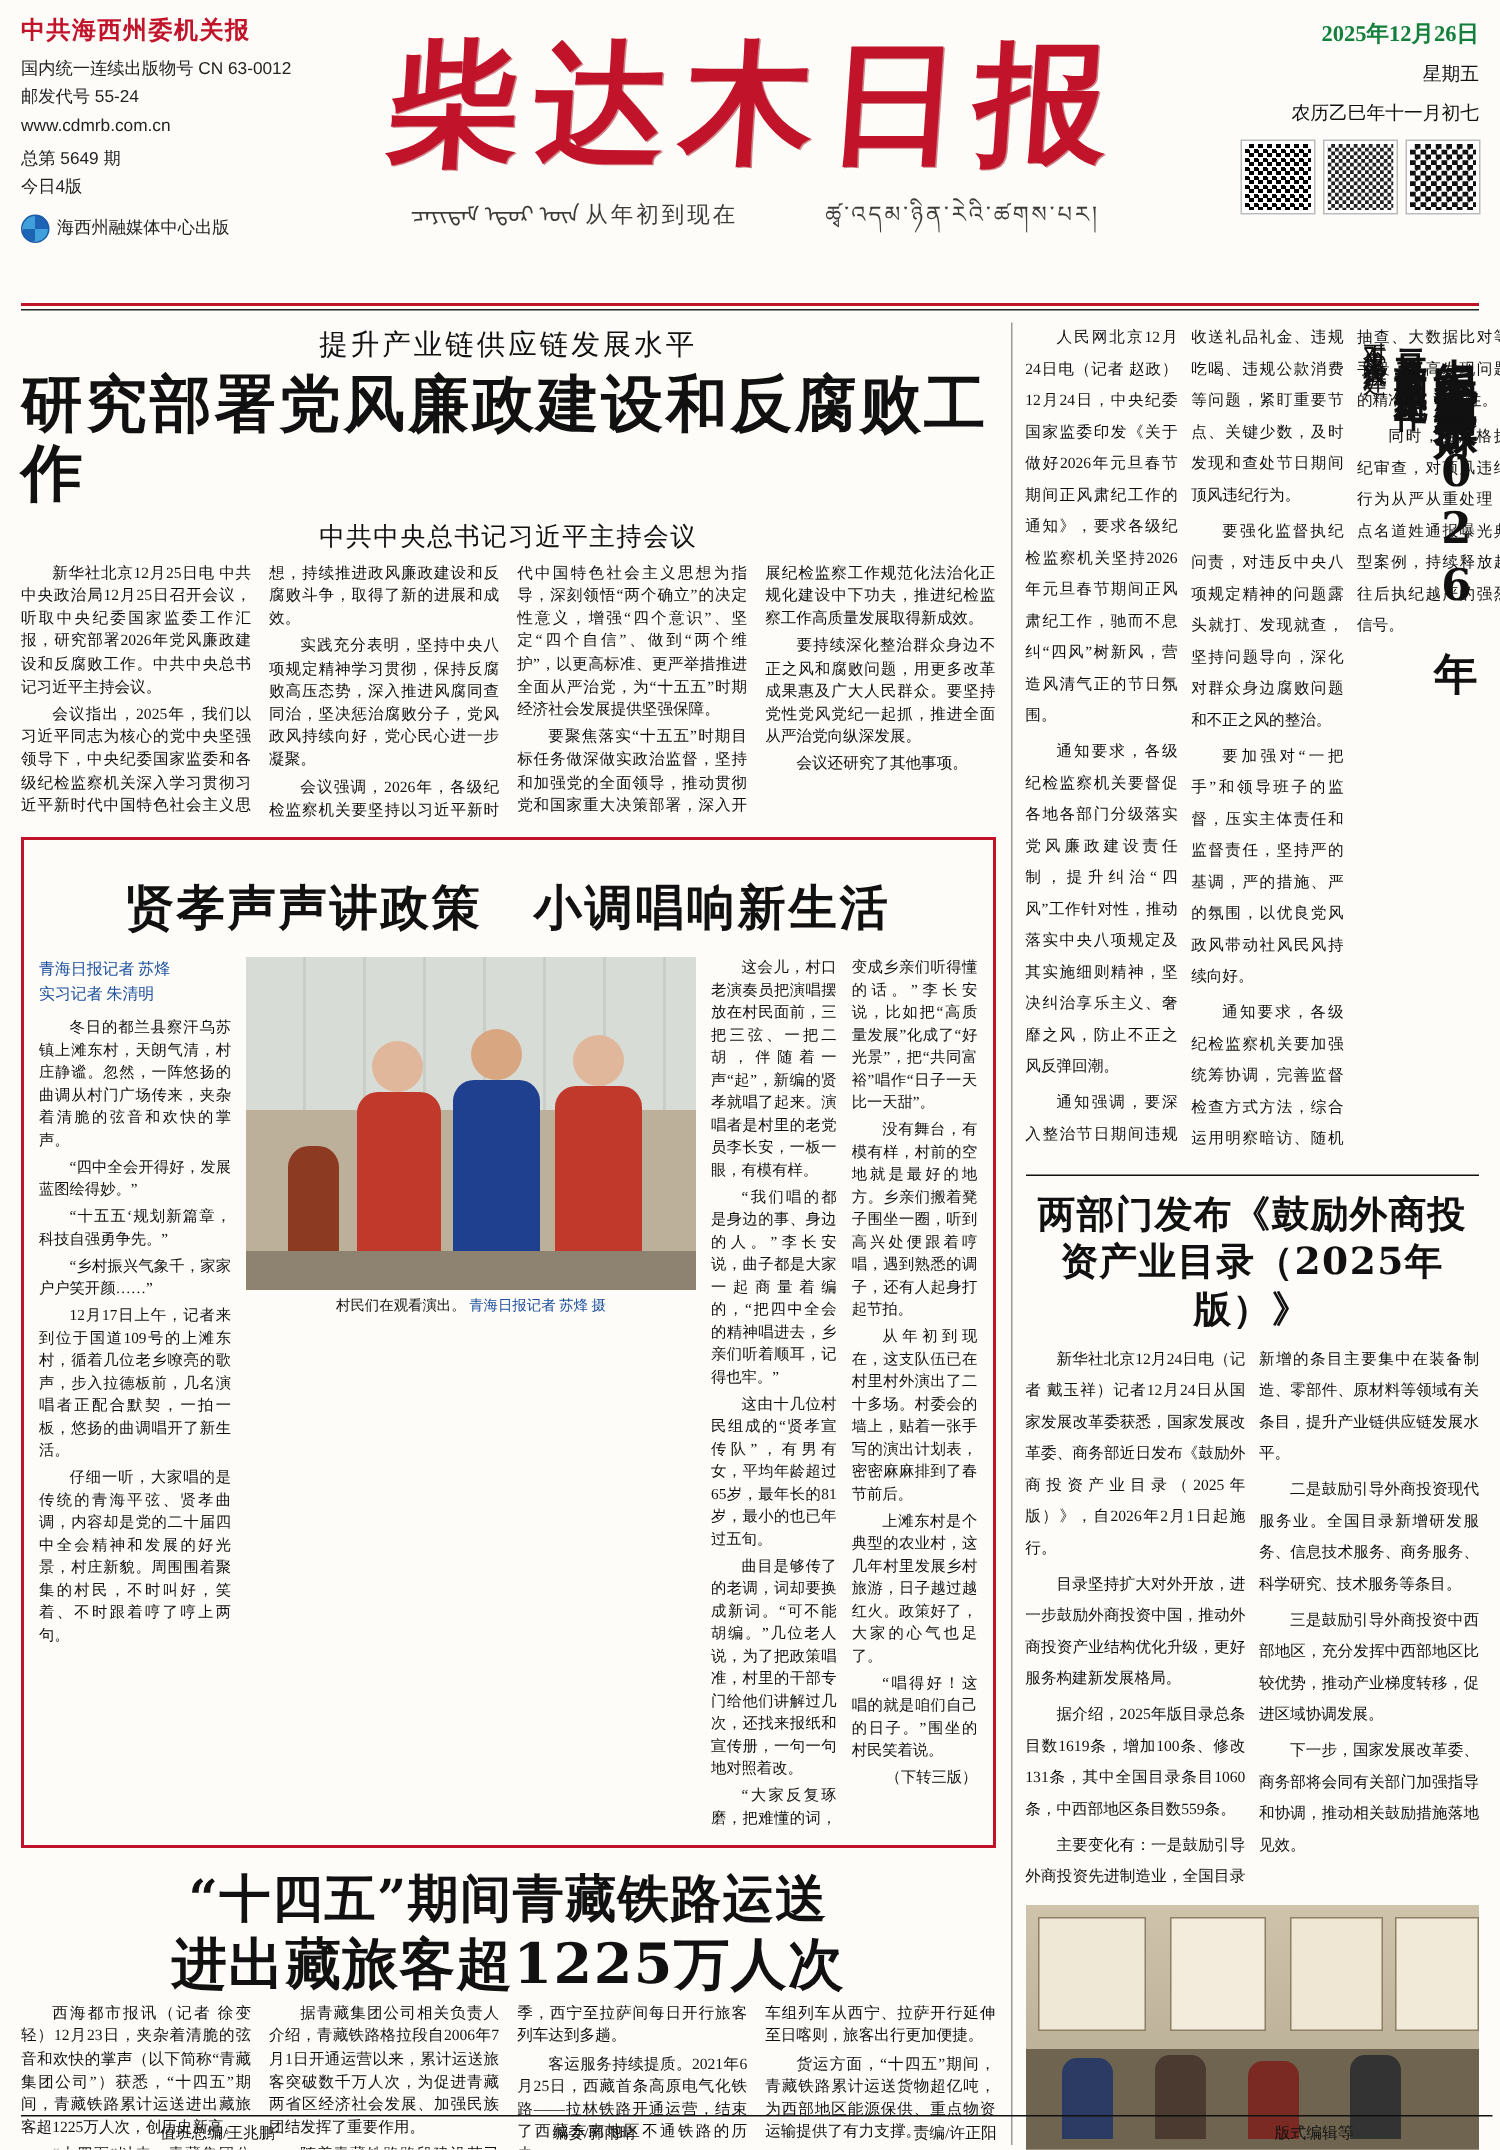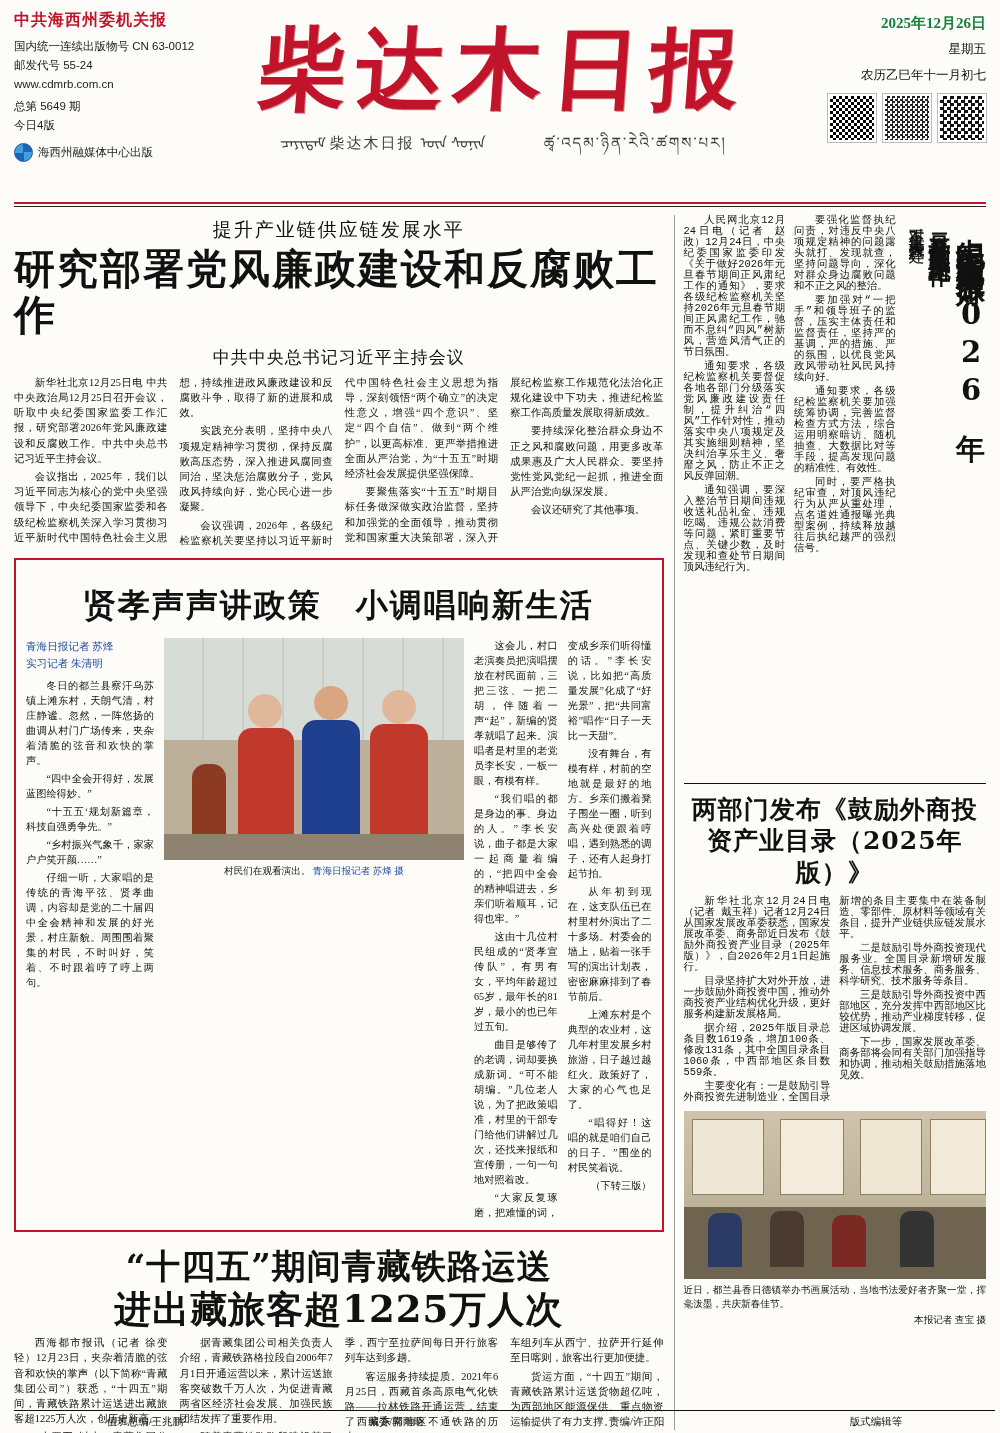--- a/index.html
+++ b/index.html
@@ -75,21 +75,21 @@
 
   .mid-headline{text-align:center;font-size:34px;font-weight:bold;line-height:1.2;letter-spacing:1px;font-family:"DejaVu Serif",serif;margin:14px 0 4px;}
   .mid-headline .big{font-size:37px;}
 
   
   .vert-wrap{display:flex;gap:8px;}
   .vert-head{display:flex;flex-direction:row-reverse;gap:4px;padding-left:4px;}
   .vtitle{writing-mode:vertical-rl;text-orientation:upright;font-size:29px;font-weight:bold;letter-spacing:4px;line-height:1.05;font-family:"DejaVu Serif",serif;}
   .vtitle.sm{font-size:22px;font-weight:bold;letter-spacing:3px;}
   .vtitle.xs{font-size:16px;letter-spacing:2px;font-weight:normal;}
-  .rtext{font-size:10.4px;line-height:11px;text-align:justify;font-family:Liberation Mono, monospace;}
+  .rtext{font-size:10.4px;line-height:21px;text-align:justify;}
   .rtext p{margin:0 0 3px 0;text-indent:2em;}
   .r-head2{font-size:25px;font-weight:bold;line-height:1.25;letter-spacing:1px;text-align:center;margin:10px 0 8px;font-family:"DejaVu Serif",serif;}
 
   .photo2{height:168px;background:#b9b2a4;position:relative;overflow:hidden;margin-top:8px;}
   .footer-bar{position:absolute;bottom:4px;left:14px;right:5px;border-top:1px solid #111;padding-top:4px;
      display:flex;justify-content:space-around;font-size:10.5px;color:#111;}
   .photo-credit{font-size:9.6px;text-align:right;margin-top:3px;}
 
   
   .p-fig{position:absolute;bottom:0;border-radius:14px 14px 0 0;}
@@ -109,21 +109,21 @@
       <div class="ln">今日4版</div>
       <div class="mh-pub">
         <span class="globe"></span>
         <span class="ln">海西州融媒体中心出版</span>
       </div>
     </div>
 
     <div class="mh-center">
       <div class="title-cn">柴达木日报</div>
       <div class="sub-scripts">
-        <span>ᠴᠠᠶᠢᠳᠠᠮ 柴达木日报 ᠦᠨ ᠰᠣᠨᠢᠨ</span>
+        <span>ᠴᠠᠶᠢᠳᠠᠮ ᠡᠳᠦᠷ ᠦᠨ 从年初到现在</span>
         <span>ཚྭ་འདམ་ཉིན་རེའི་ཚགས་པར།</span>
       </div>
     </div>
 
     <div class="mh-right">
       <div class="date">2025年12月26日</div>
       <div>星期五</div>
       <div>农历乙巳年十一月初七</div>
       <div class="qr-row">
         <span class="qr"></span>
@@ -160,20 +160,21 @@
         <div class="feature-body">
           <div class="fb-col" style="width:128px;flex:0 0 128px;">
             <div class="byline">
               <div>青海日报记者 苏烽</div>
               <div>实习记者 朱清明</div>
             </div>
             <p>冬日的都兰县察汗乌苏镇上滩东村，天朗气清，村庄静谧。忽然，一阵悠扬的曲调从村门广场传来，夹杂着清脆的弦音和欢快的掌声。</p>
             <p>“四中全会开得好，发展蓝图绘得妙。”</p>
             <p>“十五五‘规划新篇章，科技自强勇争先。”</p>
             <p>“乡村振兴气象千，家家户户笑开颜……”</p>
+            <p>12月17日上午，记者来到位于国道109号的上滩东村，循着几位老乡嘹亮的歌声，步入拉德板前，几名演唱者正配合默契，一拍一板，悠扬的曲调唱开了新生活。</p>
             <p>仔细一听，大家唱的是传统的青海平弦、贤孝曲调，内容却是党的二十届四中全会精神和发展的好光景，村庄新貌。周围围着聚集的村民，不时叫好，笑着、不时跟着哼了哼上两句。</p>
           </div>
 
           <div style="flex:0 0 300px;">
             <div class="photo" style="height:222px;">
               <div style="position:absolute;inset:0;background:linear-gradient(#e3e6e2 0 46%,#bcb09a 46% 100%);"></div>
               <div style="position:absolute;left:0;top:0;width:100%;height:46%;background:repeating-linear-gradient(90deg,#d8dcd7 0 38px,#c9cfc8 38px 40px);"></div>
               <div class="p-fig" style="left:28px;width:34px;height:96px;background:#8d3a22;"></div>
               <div class="p-fig" style="left:74px;width:56px;height:132px;background:#c1392b;"></div>
               <div style="position:absolute;left:84px;bottom:132px;width:34px;height:34px;border-radius:50%;background:#e0b79a;"></div>

